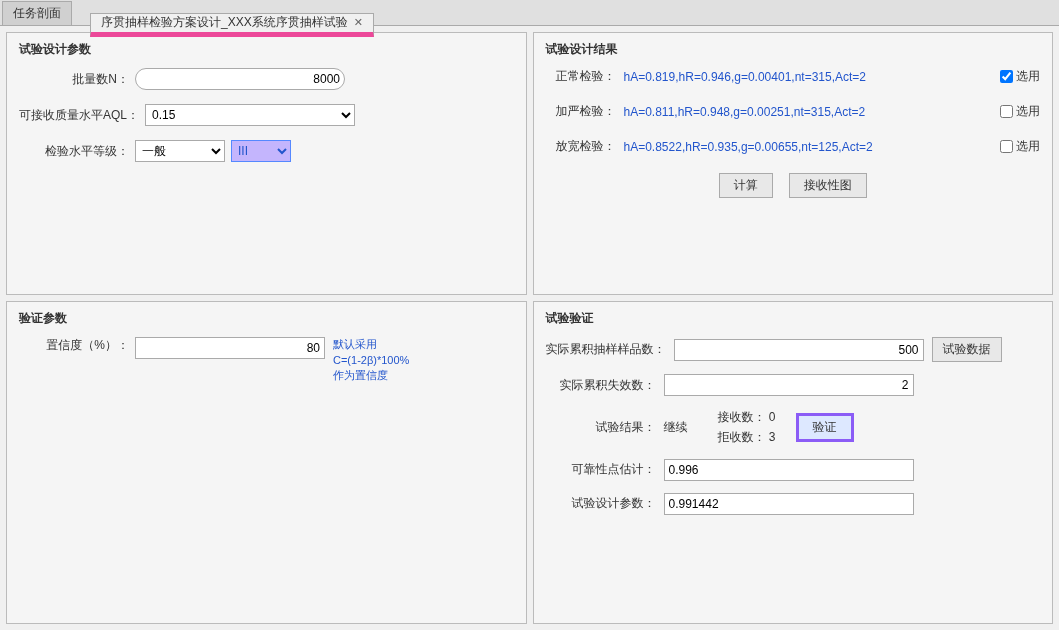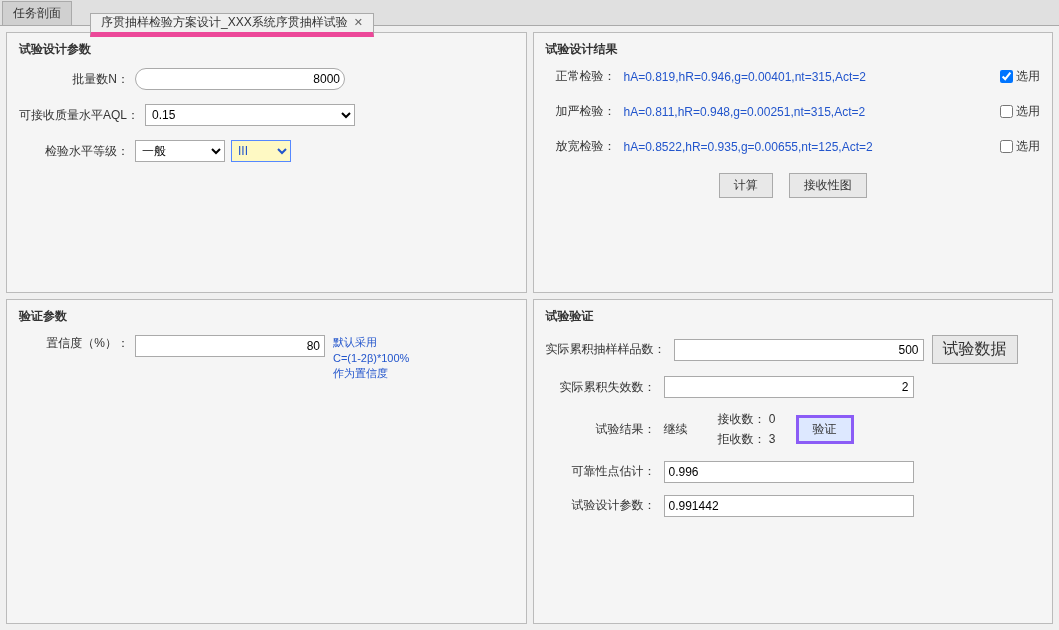--- a/index.html
+++ b/index.html
@@ -199,36 +199,36 @@
     .accept-reject {
       font-size: 12px;
       color: #333;
       line-height: 1.6;
     }
 
     .inline-btn {
       border: 1px solid #aaa;
       background: #e8e8e8;
       padding: 3px 10px;
-      font-size: 16px;
+      font-size: 12px;
       font-family: inherit;
       cursor: pointer;
       color: #333;
       margin-left: 8px;
     }
 
     .level-row {
       display: flex;
       align-items: center;
       gap: 6px;
     }
     .level-select-blue {
       border: 1px solid #5588ff;
       color: #2255cc;
-      background: #fef9c3;
+      background: #c4b5fd;
       height: 22px;
       padding: 0 2px;
       font-size: 12px;
       font-family: inherit;
     }
   </style>
 </head>
 <body>
 
 <div class="tab-bar">

